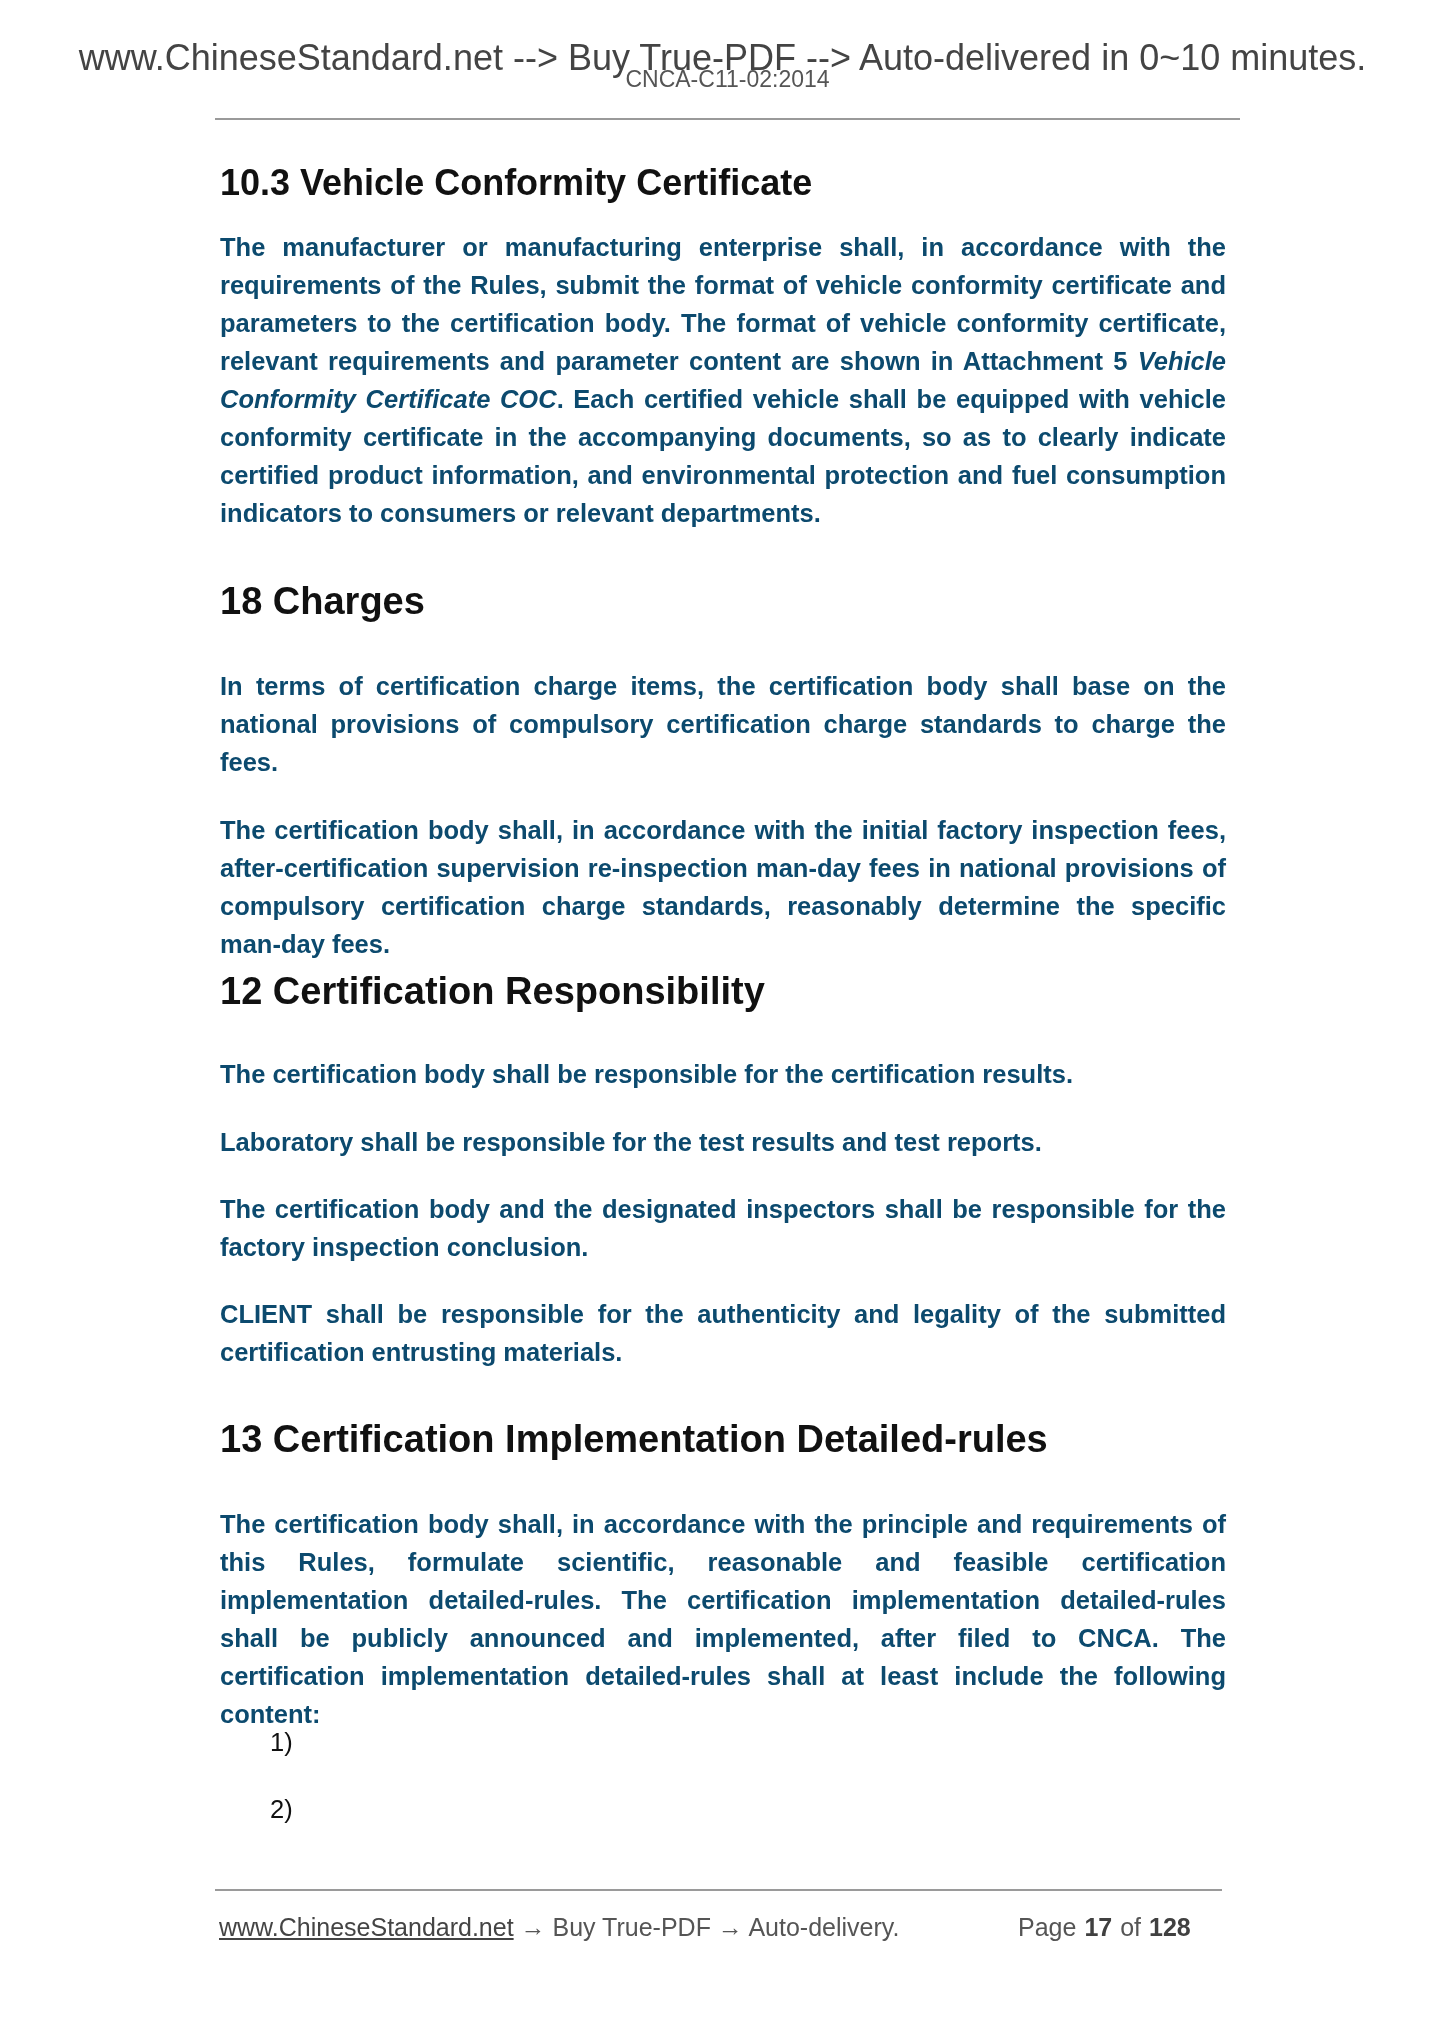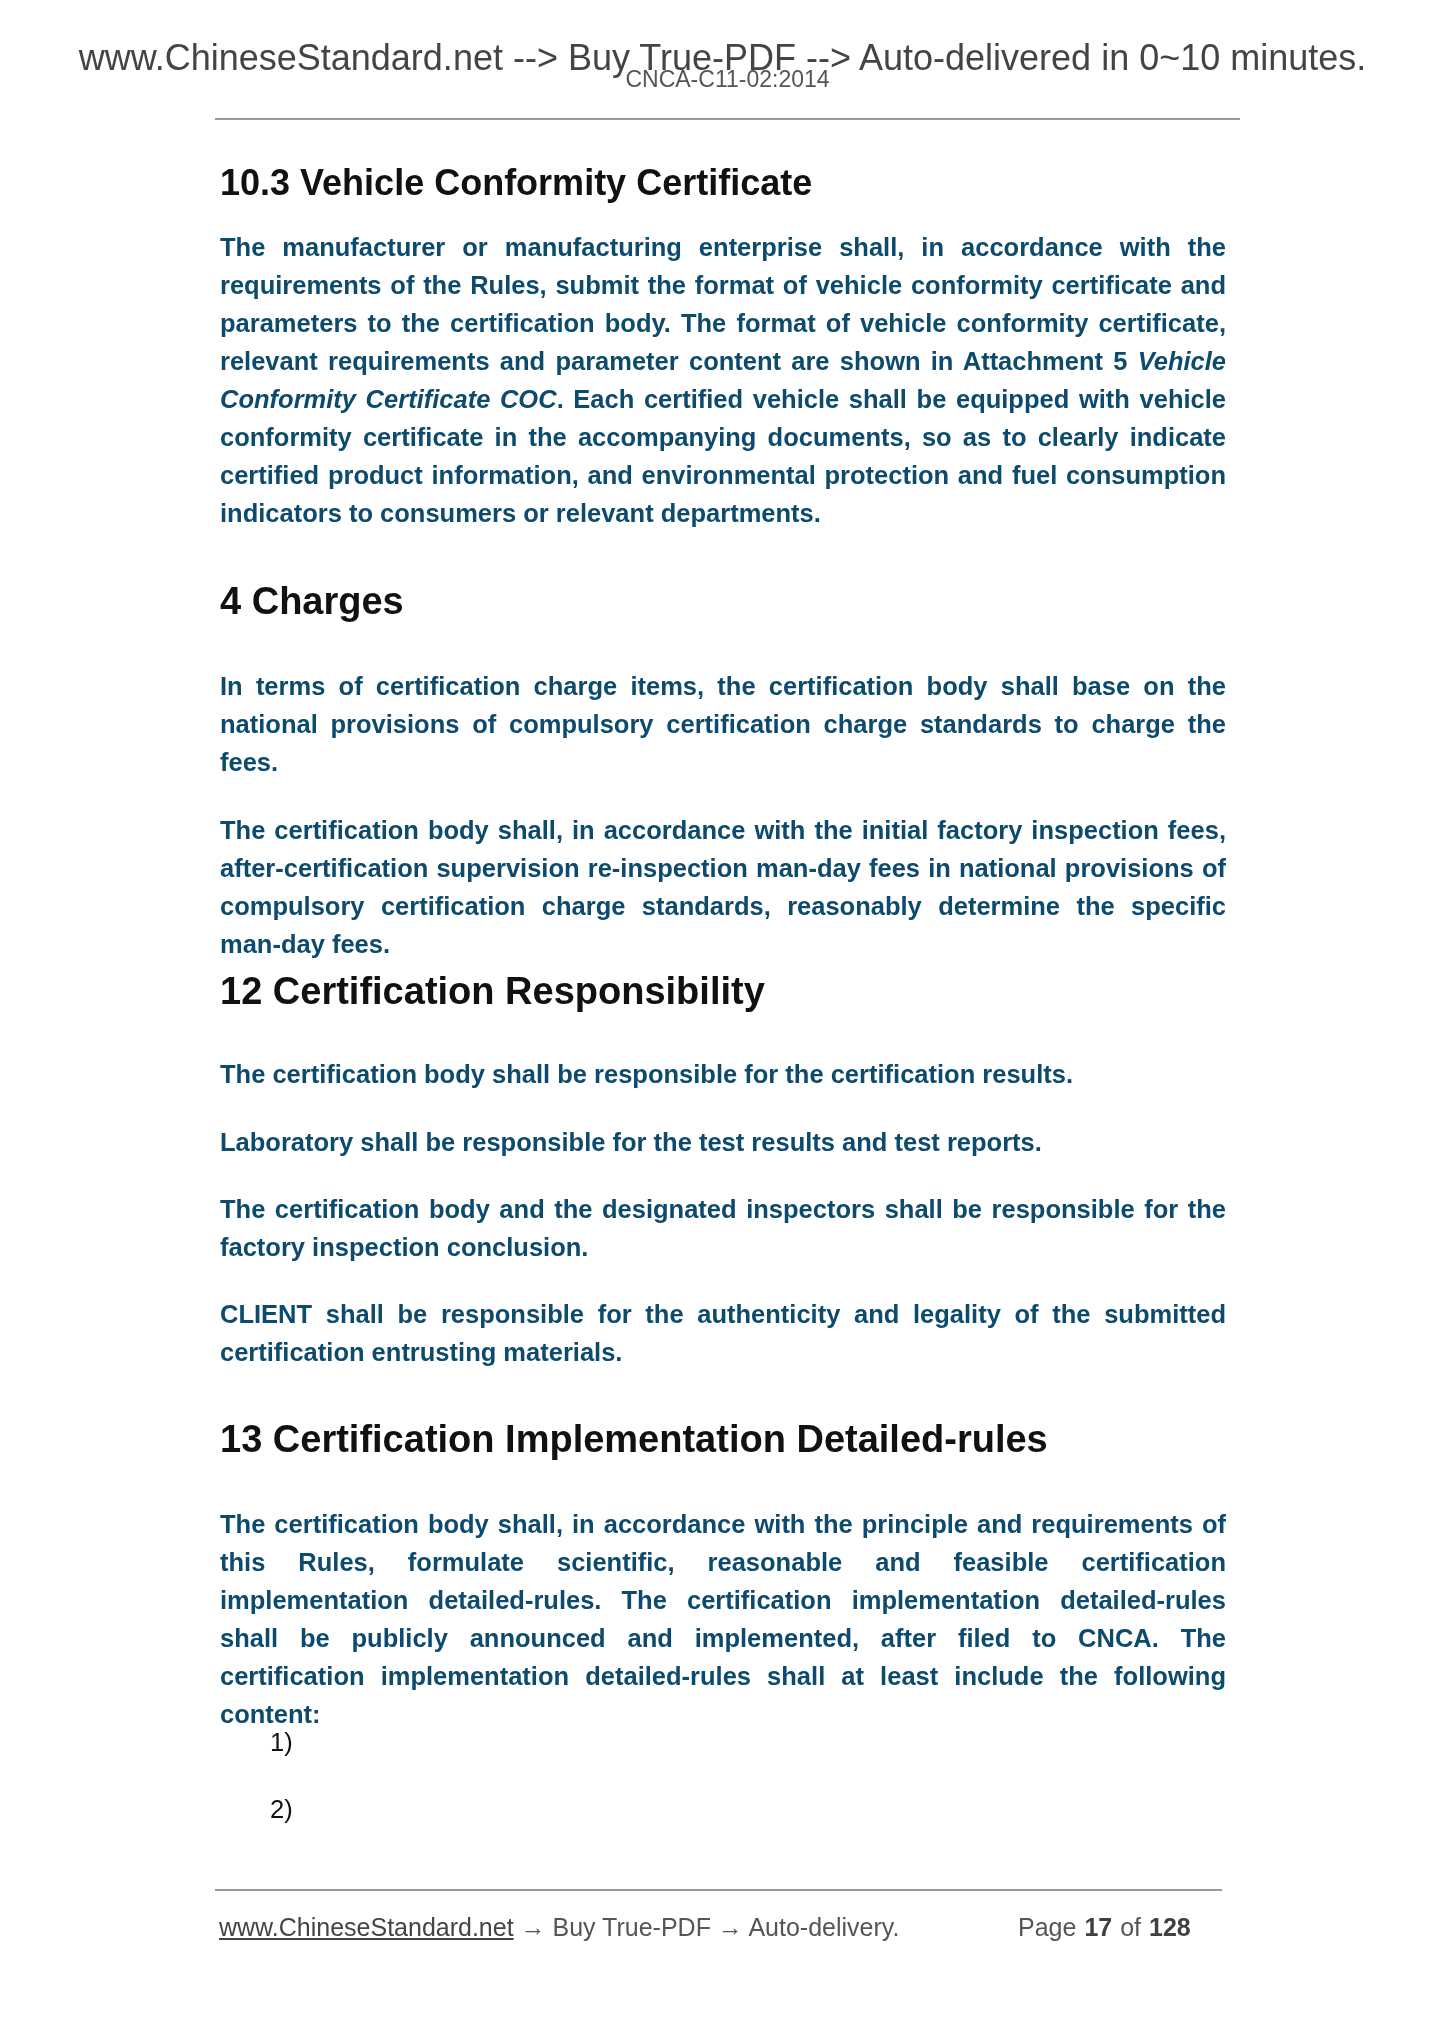--- a/index.html
+++ b/index.html
@@ -29,21 +29,21 @@
 
 <div class="abs banner">www.ChineseStandard.net --&gt; Buy True-PDF --&gt; Auto-delivered in 0~10 minutes.</div>
 <div class="abs docid">CNCA-C11-02:2014</div>
 <div class="abs rule" style="left:215px; width:1025px; top:118px;"></div>
 
 <div class="abs col h2" style="top:168px;">10.3 Vehicle Conformity Certificate</div>
 <div class="abs col p" style="top:228px;">
   <span>The manufacturer or manufacturing enterprise shall, in accordance with the requirements of the Rules, submit the format of vehicle conformity certificate and parameters to the certification body. The format of vehicle conformity certificate, relevant requirements and parameter content are shown in Attachment 5 </span><em>Vehicle Conformity Certificate COC</em><span>. Each certified vehicle shall be equipped with vehicle conformity certificate in the accompanying documents, so as to clearly indicate certified product information, and environmental protection and fuel consumption indicators to consumers or relevant departments.</span>
 </div>
 
-<div class="abs col h1" style="top:581px;">4 Charges</div>
+<div class="abs col h1" style="top:581px;">18 Charges</div>
 <div class="abs col p" style="top:667px;">In terms of certification charge items, the certification body shall base on the national provisions of compulsory certification charge standards to charge the fees.</div>
 <div class="abs col p" style="top:811px;">The certification body shall, in accordance with the initial factory inspection fees, after-certification supervision re-inspection man-day fees in national provisions of compulsory certification charge standards, reasonably determine the specific man-day fees.</div>
 
 <div class="abs col h1" style="top:971px;">12 Certification Responsibility</div>
 <div class="abs col p" style="top:1055px;">The certification body shall be responsible for the certification results.</div>
 <div class="abs col p" style="top:1123px;">Laboratory shall be responsible for the test results and test reports.</div>
 <div class="abs col p" style="top:1190px;">The certification body and the designated inspectors shall be responsible for the factory inspection conclusion.</div>
 <div class="abs col p" style="top:1295px;">CLIENT shall be responsible for the authenticity and legality of the submitted certification entrusting materials.</div>
 
 <div class="abs col h1" style="top:1419px;">13 Certification Implementation Detailed-rules</div>

